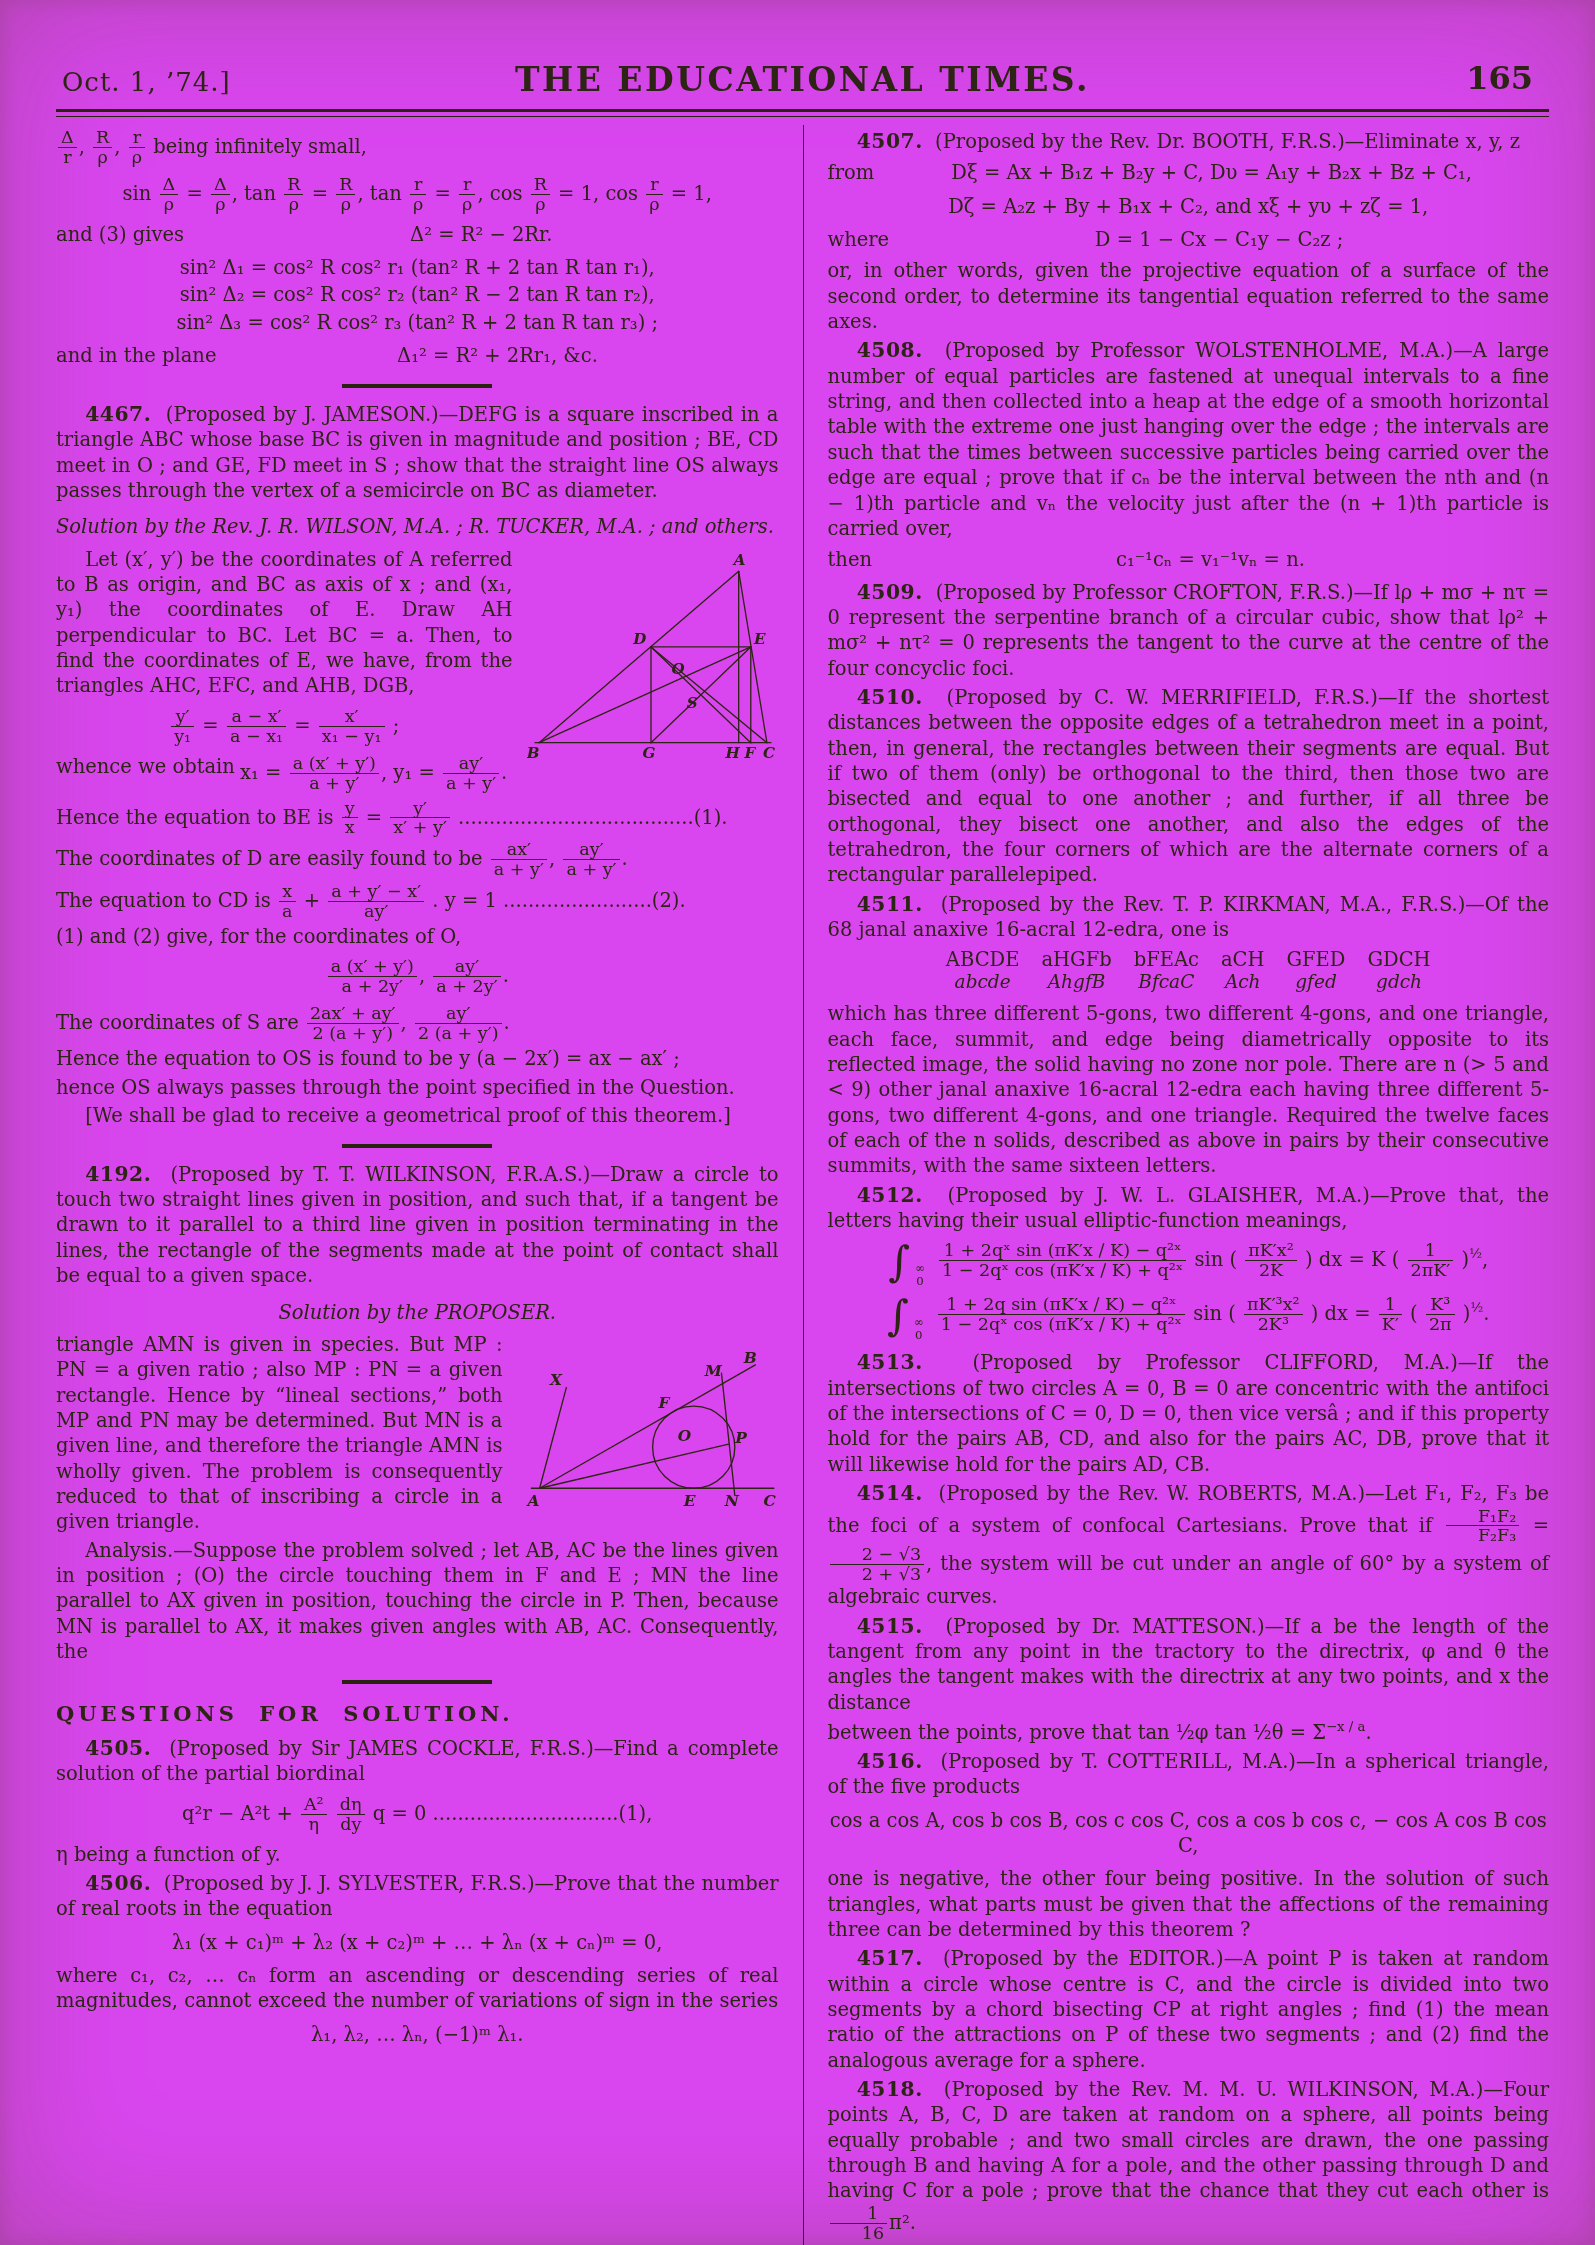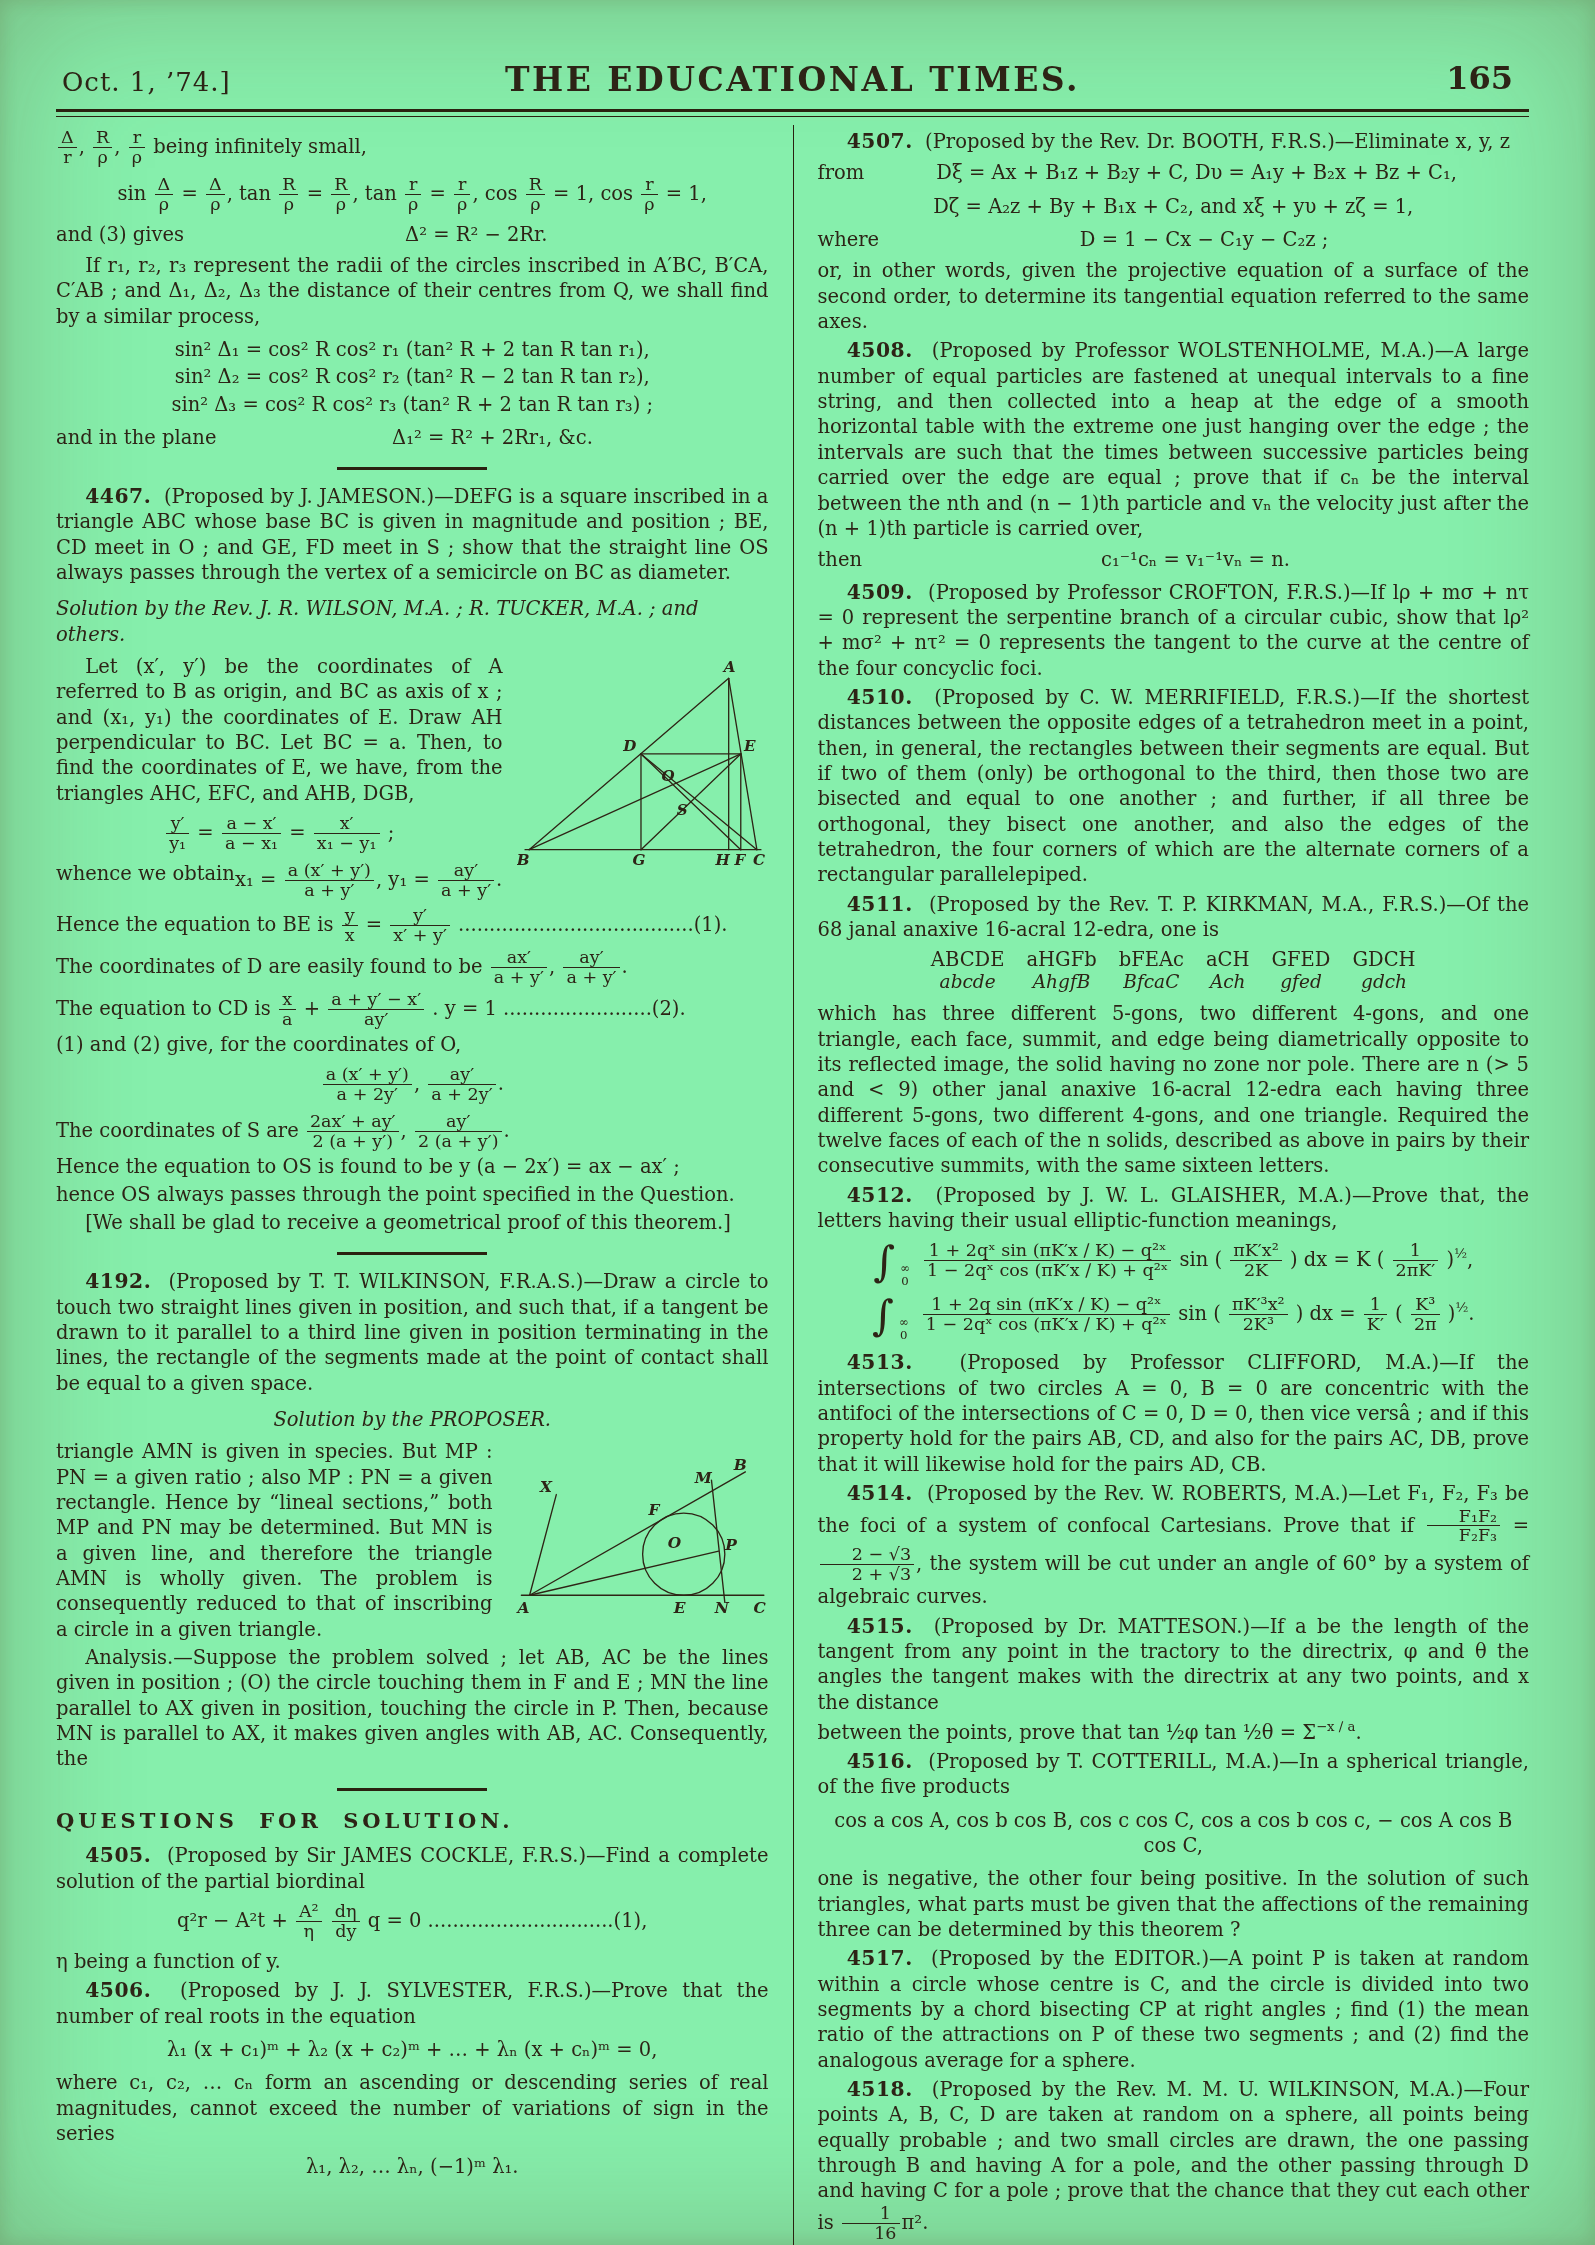--- a/index.html
+++ b/index.html
@@ -5,26 +5,26 @@
   html,body{margin:0;padding:0;background:#c9bf a4;}
   body{width:1595px;height:2245px;background:#cec4a6;}
   .page{
     box-sizing:border-box;width:1595px;height:2245px;overflow:hidden;
     display:flex;flex-direction:column;
     background:
       radial-gradient(ellipse at 22% 15%, rgba(255,252,240,.38), transparent 55%),
       radial-gradient(ellipse at 78% 72%, rgba(122,100,58,.10), transparent 60%),
       linear-gradient(90deg,#ddd2ad,#eade bd 6%,#efe6c6 45%,#eaе0bf 90%,#d9cda6),
       #ebe1c0;
-    background-color:#86efac;
+    background-color:#d946ef;
     box-shadow:inset 0 0 140px rgba(88,66,34,.30), inset 0 0 18px rgba(80,60,30,.18);
     color:#2d2416;
     font-family:"DejaVu Serif","Liberation Serif",serif;
     font-size:19.5px;line-height:1.3;
-    padding:56px 66px 28px 56px;
+    padding:56px 46px 28px 56px;
   }
   header.masthead{position:relative;height:46px;flex:0 0 auto;}
   .issue-date{position:absolute;left:6px;bottom:2px;font-size:26px;letter-spacing:1px;}
   .journal-title{position:absolute;left:0;right:0;bottom:0;margin:0;text-align:center;
     font-size:33px;font-weight:bold;letter-spacing:2.5px;}
   .page-number{position:absolute;right:16px;bottom:2px;font-size:32px;font-weight:bold;}
   .header-rule{flex:0 0 auto;margin-top:7px;height:4px;
     border-top:3px solid #2a2110;border-bottom:1.5px solid #2a2110;}
   .content{flex:1 1 auto;display:flex;margin-top:8px;}
   .col{box-sizing:border-box;width:50%;}
@@ -108,21 +108,20 @@
               <span class="den">ρ</span>
             </span> = 1,  cos <span class="frac">
               <span class="num">r</span>
               <span class="den">ρ</span>
             </span> = 1,</div>
         </div>
         <div class="eqlabel">
           <span class="lbl">and (3) gives</span>
           <span class="eqc">Δ² = R² − 2Rr.</span>
         </div>
-        <p class="para ind">If r₁, r₂, r₃ represent the radii of the circles inscribed in A′BC, B′CA, C′AB ; and Δ₁, Δ₂, Δ₃ the distance of their centres from Q, we shall find by a similar process,</p>
         <div class="eq">
           <div>sin² Δ₁ = cos² R cos² r₁ (tan² R + 2 tan R tan r₁),</div>
           <div>sin² Δ₂ = cos² R cos² r₂ (tan² R − 2 tan R tan r₂),</div>
           <div>sin² Δ₃ = cos² R cos² r₃ (tan² R + 2 tan R tan r₃) ;</div>
         </div>
         <div class="eqlabel">
           <span class="lbl">and in the plane</span>
           <span class="eqc">Δ₁² = R² + 2Rr₁, &amp;c.</span>
         </div>
         <div class="sep-rule"></div>

